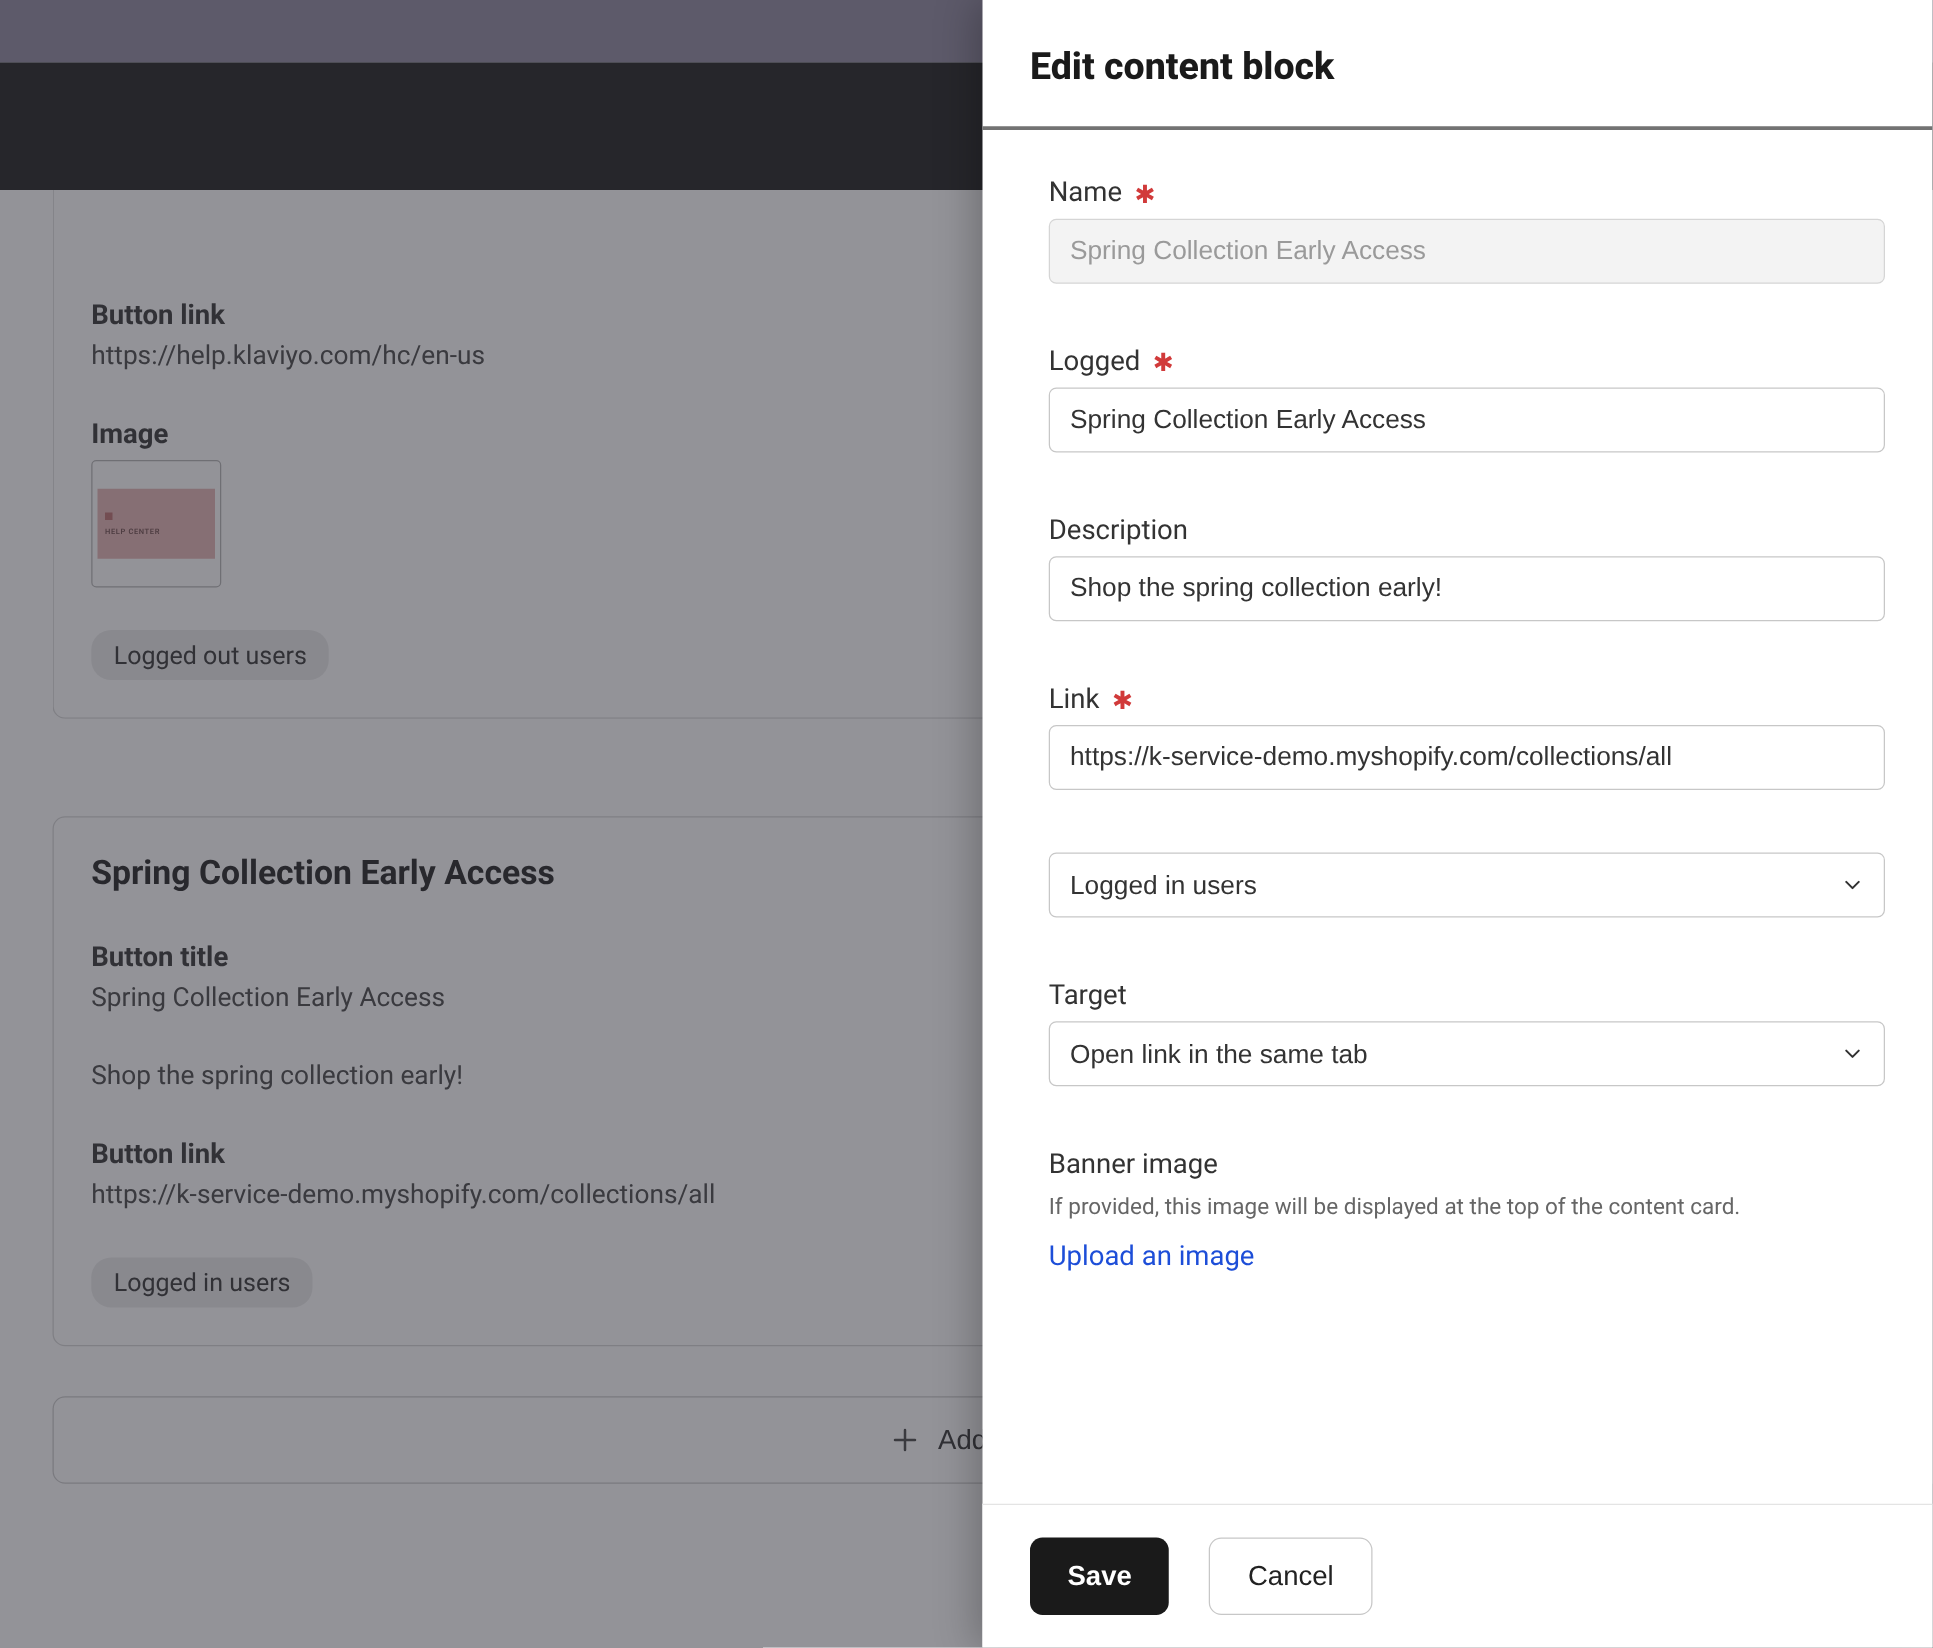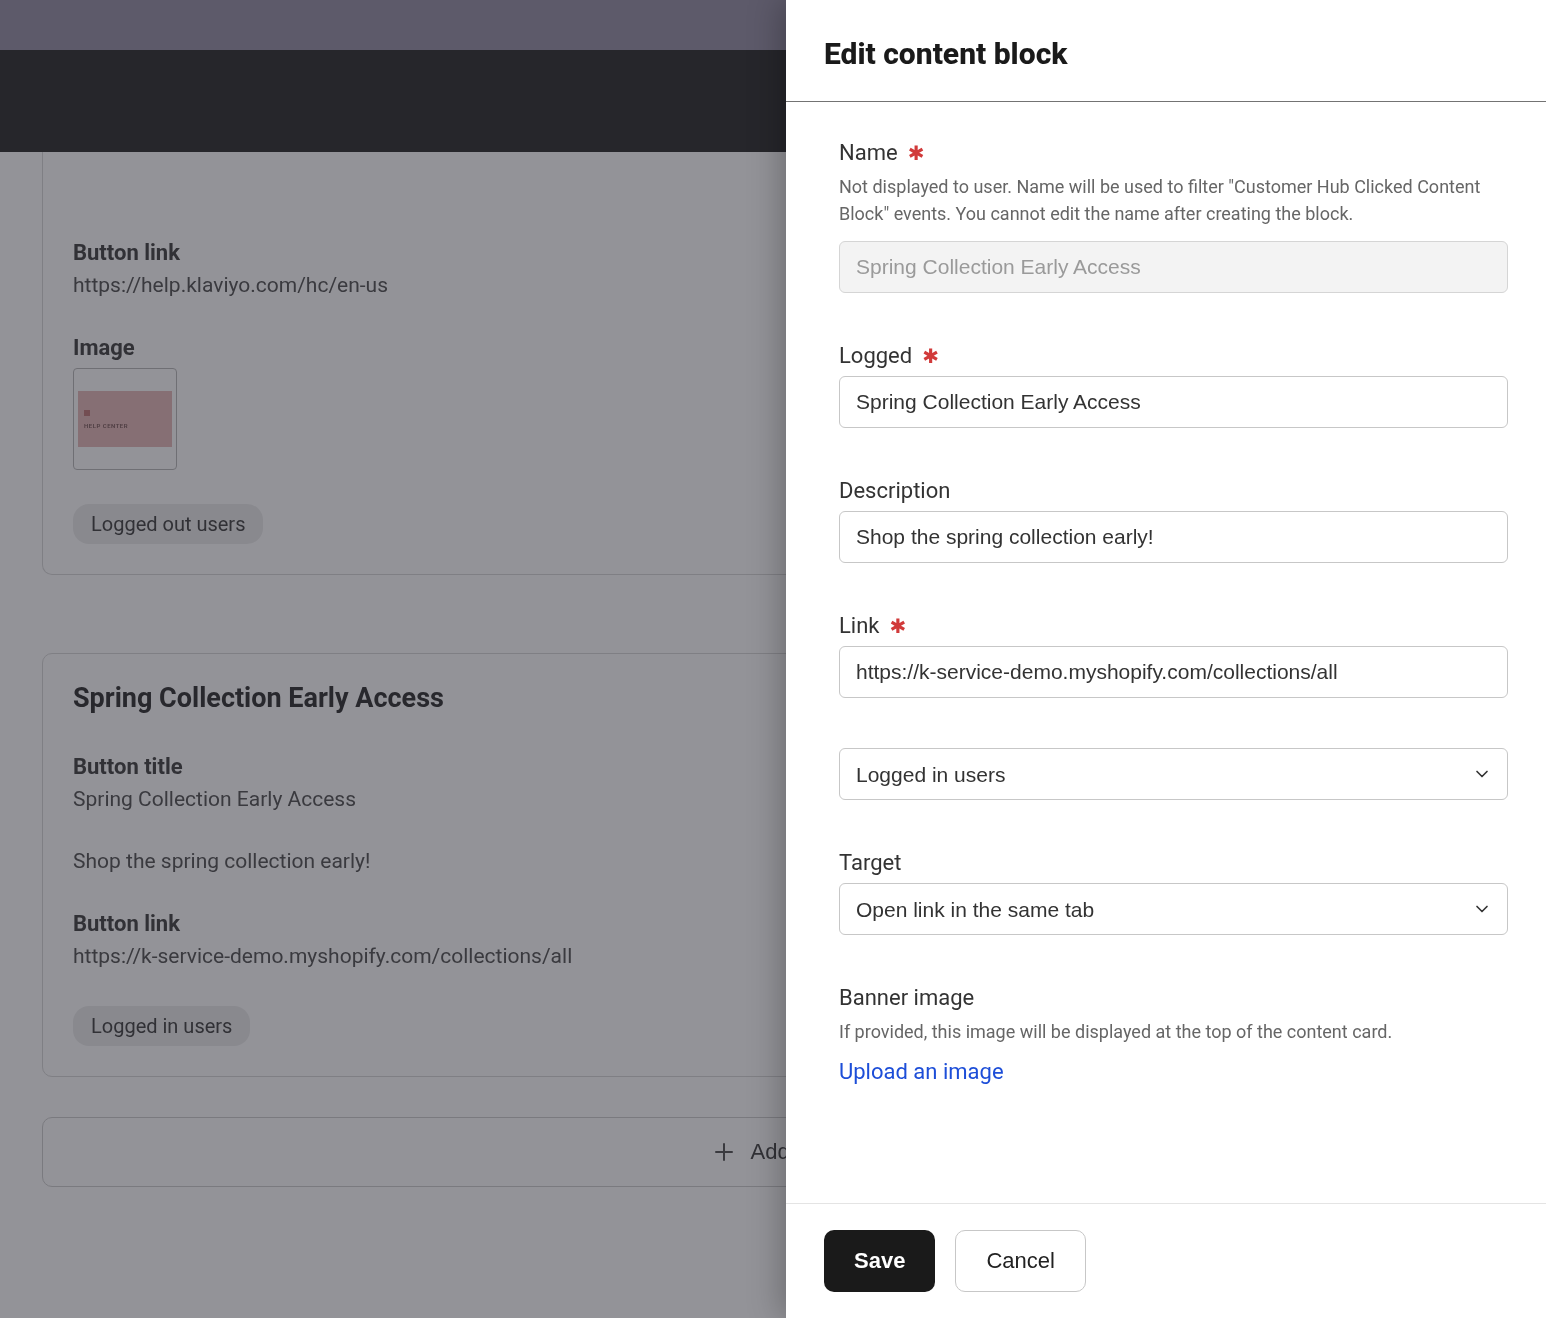--- a/index.html
+++ b/index.html
@@ -75,21 +75,21 @@
   .panel {
     position: absolute;
     top: 0; right: 0;
     width: 760px; height: 1318px;
     background: #fff;
     box-shadow: -6px 0 30px rgba(0,0,0,0.25);
     display: flex; flex-direction: column;
   }
   .panel-header {
     padding: 36px 38px 30px 38px;
-    border-bottom: 1px solid #737373;
+    border-bottom: 3px solid #737373;
   }
   .panel-title { font-size: 30px; font-weight: 800; color: #1a1a1a; }
 
   .panel-body {
     flex: 1;
     overflow: hidden;
     padding: 38px 38px 0 38px;
     margin-left: 15px;
   }
 
@@ -119,21 +119,21 @@
   .chevron-down-icon {
     position: absolute; right: 16px; top: 50%; transform: translateY(-50%);
     width: 20px; height: 20px; pointer-events: none;
   }
 
   .upload-label { font-size: 22px; color: #1d4ed8; margin-top: 10px; }
 
   .panel-footer {
     border-top: 1px solid #e4e4e4;
     padding: 26px 38px;
-    display: flex; gap: 20px;
+    display: flex; gap: 32px;
     background: #fff;
   }
   .btn {
     height: 62px;
     border-radius: 10px;
     font-size: 22px;
     padding: 0 30px;
     cursor: pointer;
   }
   .btn-primary { background: #1a1a1a; color: #fff; border: none; font-weight: 600; }
@@ -204,21 +204,20 @@
     <h1 class="panel-title">Edit content block</h1>
   </div>
 
   <div class="panel-body">
 
     <div class="form-group">
       <div class="form-label">
         <span>Name</span>
         <span class="req">✱</span>
       </div>
-      <div class="form-help">Not displayed to user. Name will be used to filter "Customer Hub Clicked Content Block" events. You cannot edit the name after creating the block.</div>
       <input class="text-input" disabled="" value="Spring Collection Early Access" style="">
     </div>
 
     <div class="form-group">
       <div class="form-label">
         <span>Logged</span>
         <span class="req">✱</span>
       </div>
       <input class="text-input" value="Spring Collection Early Access" style="">
     </div>

